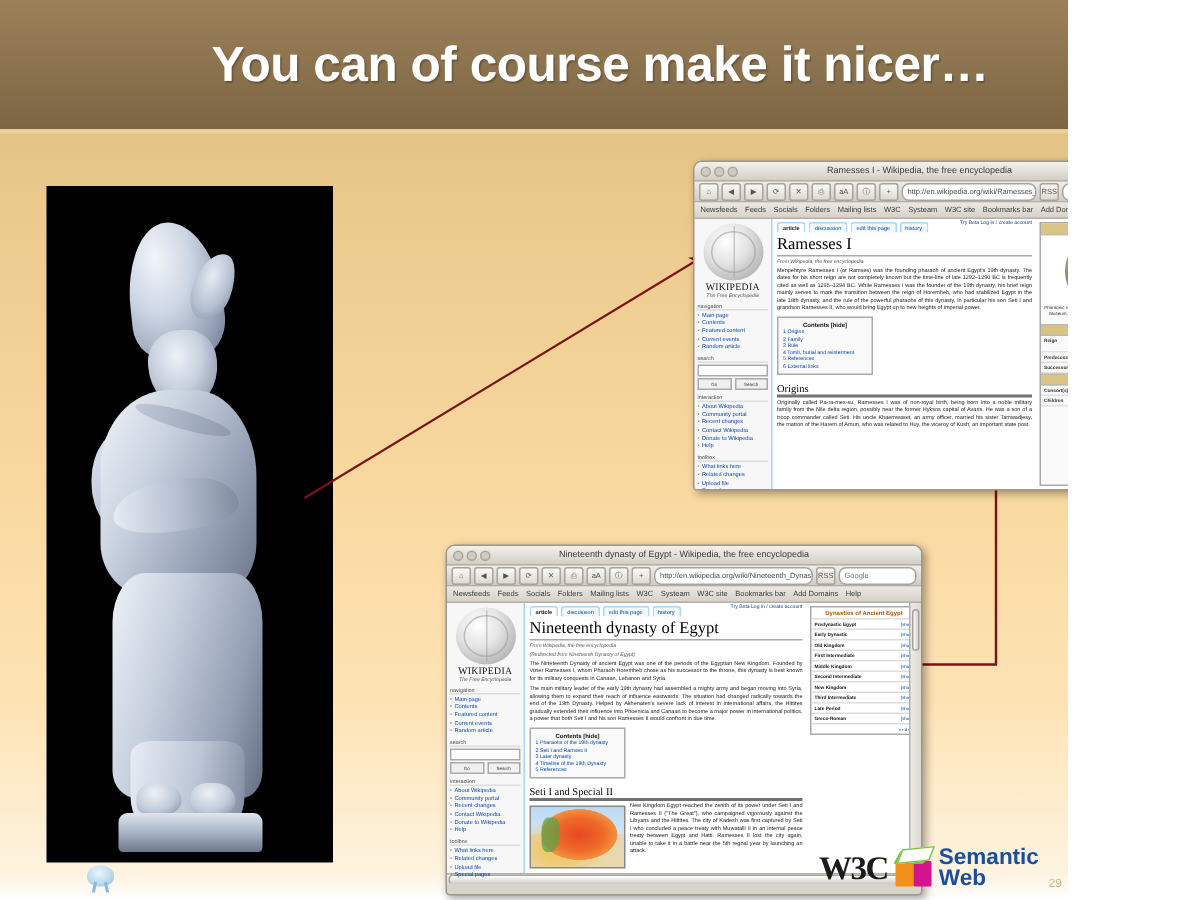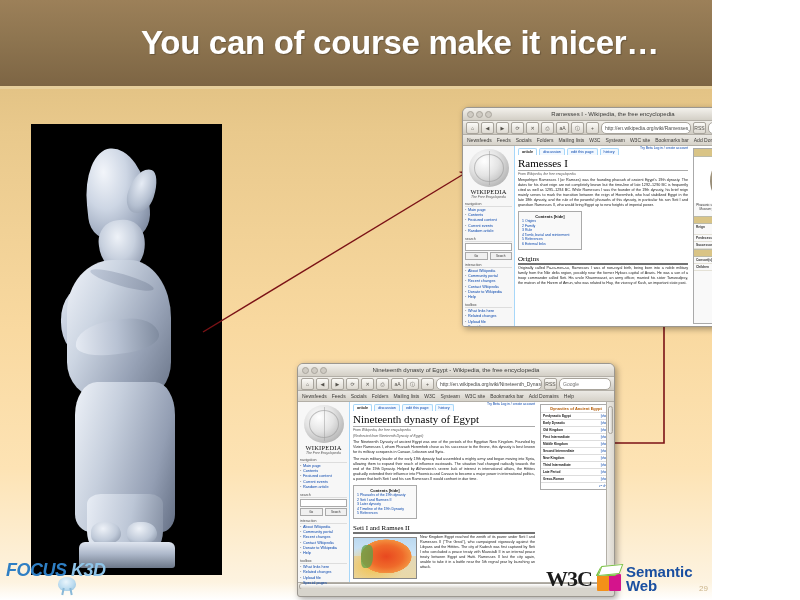--- a/index.html
+++ b/index.html
@@ -614,21 +614,21 @@
           <div class="wiki-p">The Nineteenth Dynasty of ancient Egypt was one of the periods of the Egyptian New Kingdom. Founded by Vizier Ramesses I, whom Pharaoh Horemheb chose as his successor to the throne, this dynasty is best known for its military conquests in Canaan, Lebanon and Syria.</div>
           <div class="wiki-p">The main military leader of the early 19th dynasty had assembled a mighty army and began moving into Syria, allowing them to expand their reach of influence eastwards. The situation had changed radically towards the end of the 19th Dynasty. Helped by Akhenaten's severe lack of interest in international affairs, the Hittites gradually extended their influence into Phoenicia and Canaan to become a major power in international politics, a power that both Seti I and his son Ramesses II would confront in due time.</div>
           <div class="toc">
             <div class="toc-title">Contents [hide]</div>
             <div class="toc-item">1 Pharaohs of the 19th dynasty</div>
             <div class="toc-item">2 Seti I and Ramses II</div>
             <div class="toc-item">3 Later dynasty</div>
             <div class="toc-item">4 Timeline of the 19th Dynasty</div>
             <div class="toc-item">5 References</div>
           </div>
-          <div class="wiki-h2">Seti I and Ramses II</div>
+          <div class="wiki-h2">Seti I and Special II</div>
           <div style="display:flex;gap:3px;">
             <div class="map-img"></div>
             <div class="wiki-p" style="flex:1;">New Kingdom Egypt reached the zenith of its power under Seti I and Ramesses II ("The Great"), who campaigned vigorously against the Libyans and the Hittites. The city of Kadesh was first captured by Seti I who concluded a peace treaty with Muwatalli II in an internal peace treaty between Egypt and Hatti. Ramesses II lost the city again, unable to take it in a battle near the 5th regnal year by launching an attack.</div>
           </div>
         </div>
 
         <div class="dyn">
           <div class="dyn-title">Dynasties of Ancient Egypt</div>
           <div class="dyn-row">
             <span class="dyn-l">Predynastic Egypt</span>
@@ -679,21 +679,20 @@
           <div class="vscroll-thumb"></div>
         </div>
       </div>
       <div class="hscroll">
         <div class="hscroll-thumb"></div>
       </div>
     </div>
   </div>
 
   <div id="focus-logo">
-    <div id="focus-text"><span>FOCUS </span><span id="focus-k3d">K3D</span></div>
     <div id="focus-bug"></div>
   </div>
 
   <div id="w3c-logo">
     <span id="w3c-mark">W3C</span>
     <span id="sw-cube">
       <span class="cube-left"></span>
       <span class="cube-right"></span>
       <span class="cube-top"></span>
       <span class="cube-page"></span>

